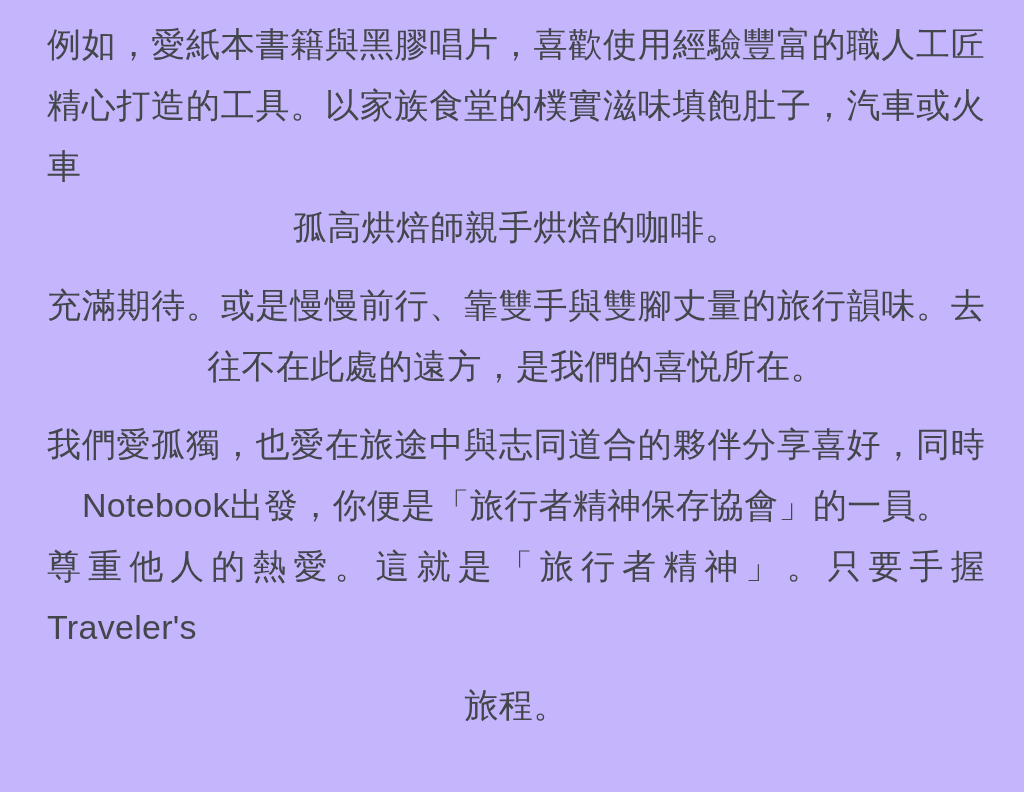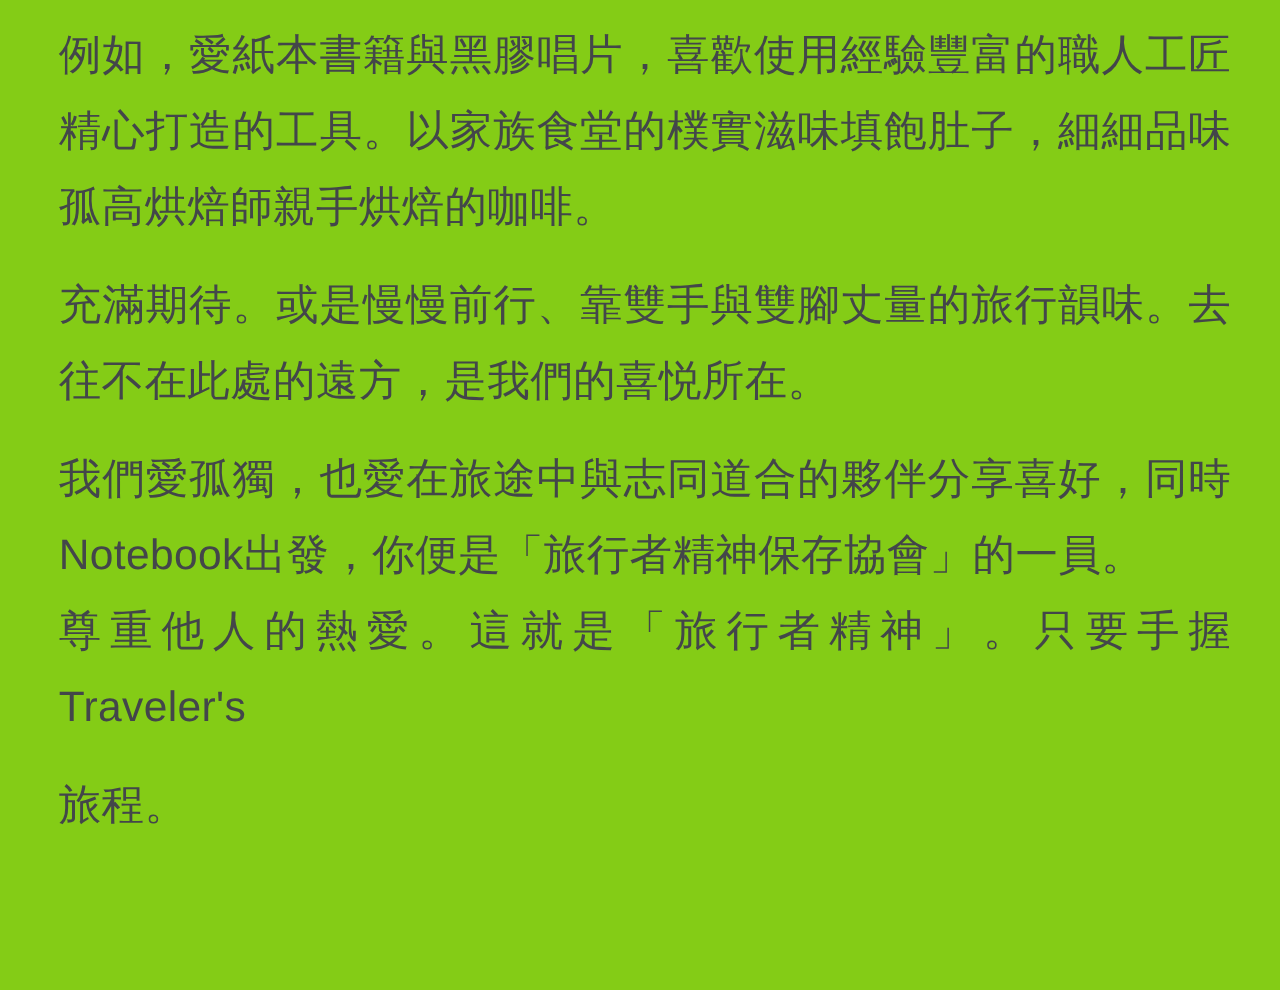--- a/index.html
+++ b/index.html
@@ -10,50 +10,50 @@
     overflow: hidden;
   }
   body {
     font-family: "Liberation Sans", "DejaVu Sans", sans-serif;
     color: #43464a;
   }
   .page {
     width: 1024px;
     height: 792px;
     padding: 14px 39px 0 47px;
-    background: #84cc16;
+    background: #c4b5fd;
   }
   .paragraph {
     margin-bottom: 17px;
   }
   .line {
     font-size: 34px;
     line-height: 61px;
     white-space: nowrap;
     letter-spacing: 0.3px;
     color: #43464a;
   }
   
   .line.fill {
     text-align: justify;
     text-align-last: justify;
     white-space: normal;
   }
   .line.last {
-    text-align: left;
+    text-align: center;
   }
 </style>
 </head>
 <body>
 
 <div class="page">
 
   <div class="paragraph">
     <div class="line fill">例如，愛紙本書籍與黑膠唱片，喜歡使用經驗豐富的職人工匠</div>
-    <div class="line fill">精心打造的工具。以家族食堂的樸實滋味填飽肚子，細細品味</div>
+    <div class="line fill">精心打造的工具。以家族食堂的樸實滋味填飽肚子，汽車或火車</div>
     <div class="line last">孤高烘焙師親手烘焙的咖啡。</div>
   </div>
 
   <div class="paragraph">
     <div class="line fill">充滿期待。或是慢慢前行、靠雙手與雙腳丈量的旅行韻味。去</div>
     <div class="line last">往不在此處的遠方，是我們的喜悦所在。</div>
   </div>
 
   <div class="paragraph">
     <div class="line fill">我們愛孤獨，也愛在旅途中與志同道合的夥伴分享喜好，同時</div>

